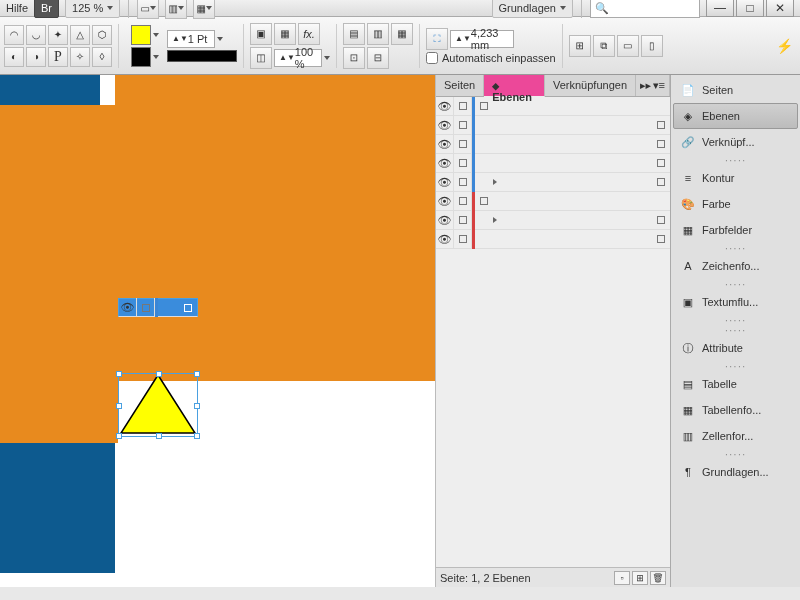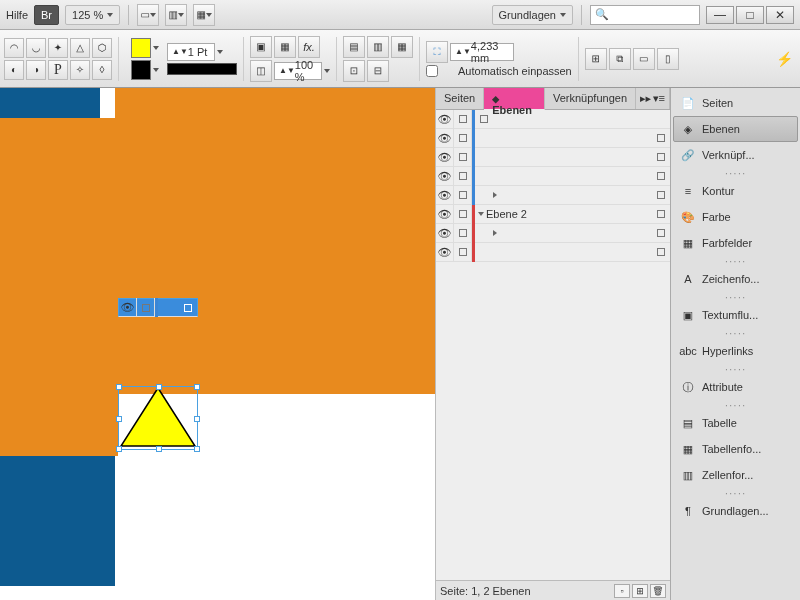--- a/index.html
+++ b/index.html
@@ -1,36 +1,36 @@
 <!DOCTYPE html>
 <html><head>
 <meta charset="utf-8">
 <style>
   *{margin:0;padding:0;box-sizing:border-box;font-family:Tahoma,Arial,sans-serif;font-size:11px;color:#333}
   body{background:#e8e8e8;width:800px;height:600px;overflow:hidden;position:relative}
-  .topbar{height:30px;background:linear-gradient(#f0f0f0,#dcdcdc);border-bottom:1px solid #aaa;display:flex;align-items:center;padding:0 6px;gap:6px}
+  .topbar{height:17px;background:linear-gradient(#f0f0f0,#dcdcdc);border-bottom:1px solid #aaa;display:flex;align-items:center;padding:0 6px;gap:6px}
   .pill{background:#e8e8e8;border:1px solid #bbb;border-radius:2px;padding:2px 6px;display:flex;align-items:center;gap:4px;height:20px}
   .pill.dark{background:#555;color:#fff;border-color:#444}.pill.dark span{color:#fff}
   .winbtns{margin-left:auto;display:flex;gap:2px}
   .winbtn{width:28px;height:18px;background:linear-gradient(#f8f8f8,#d8d8d8);border:1px solid #999;display:flex;align-items:center;justify-content:center;font-size:12px;font-family:Arial}
   .searchbox{background:#fff;border:1px solid #aaa;height:20px;width:110px;padding:2px 4px;display:flex;align-items:center}
   .tri{display:inline-block;width:0;height:0;border-left:3px solid transparent;border-right:3px solid transparent;border-top:4px solid #555}
   .pipe{width:1px;height:20px;background:#bbb;margin:0 2px}
   
   .row2{height:58px;background:linear-gradient(#f8f8f8,#e0e0e0);border-bottom:1px solid #999;display:flex;align-items:center;padding:2px 4px;gap:2px}
   .toolgrid{display:grid;grid-template-columns:repeat(5,20px);grid-template-rows:20px 20px;gap:2px}
   .tbtn{width:20px;height:20px;background:linear-gradient(#fafafa,#e2e2e2);border:1px solid #bbb;display:flex;align-items:center;justify-content:center;font-size:10px}
   .swatch{display:flex;flex-direction:column;gap:2px;margin:0 6px}
   .sw{width:20px;height:20px;border:1px solid #777}
   .strokebar{width:70px;height:12px;background:#000;border:1px solid #555}
   .ptbox{background:#fff;border:1px solid #aaa;padding:2px 4px;width:48px;height:18px;display:flex;align-items:center}
   .ibtn{width:22px;height:22px;background:linear-gradient(#fafafa,#e0e0e0);border:1px solid #bbb;display:flex;align-items:center;justify-content:center;font-size:10px}
   .v{width:1px;height:44px;background:#ccc;margin:0 4px}
   .stack{display:flex;flex-direction:column;gap:2px}
-  .cb{display:flex;align-items:center;gap:20px}
+  .cb{display:flex;align-items:center;gap:4px}
   .cb input{width:12px;height:12px}
   .bolt{margin-left:auto;width:22px;height:22px;display:flex;align-items:center;justify-content:center;font-size:14px}
   
   .main{display:flex;height:512px}
   .canvaswrap{width:435px;display:flex;flex-direction:column;background:#fff}
   .ruler{height:18px;background:linear-gradient(#f4f4f4,#e4e4e4);border-bottom:1px solid #bbb;display:flex;font-size:9px;position:relative}
   .rtick{flex:1;border-left:1px solid #aaa;padding-left:2px;padding-top:2px}
   .canvas{flex:1;position:relative;overflow:hidden;background:#fff}
   .blue{position:absolute;left:0;top:0;width:100px;height:494px;background:#0d5a8f}
   .blue2{position:absolute;left:0;top:368px;width:115px;height:130px;background:#0d5a8f}
@@ -324,25 +324,20 @@
           </div>
         </div>
         <div class="lrow">
           <div class="lcell">
             <span class="eye">👁</span>
           </div>
   <div class="lcell">
             <span class="sq"></span>
           </div>
   <div class="cbar" style="background:#d64040"></div>
-  <div class="lname" style="padding-left:4px">
-    <span class="disc open"></span>
-    <span>Ebene 2</span>
-
-  </div>
   <div class="lend">
             <span class="sq"></span>
           </div>
         </div>
         <div class="lrow">
           <div class="lcell">
             <span class="eye">👁</span>
           </div>
   <div class="lcell">
             <span class="sq"></span>
@@ -415,24 +410,20 @@
       <div class="ditem">
         <div class="dicon">A</div>
         <span>Zeichenfo...</span>
       </div>
       <div class="dgrip"></div>
       <div class="ditem">
         <div class="dicon">▣</div>
         <span>Textumflu...</span>
       </div>
       <div class="dgrip"></div>
-      <div class="ditem">
-        <div class="dicon">abc</div>
-        <span>Hyperlinks</span>
-      </div>
       <div class="dgrip"></div>
       <div class="ditem">
         <div class="dicon">ⓘ</div>
         <span>Attribute</span>
       </div>
       <div class="dgrip"></div>
       <div class="ditem">
         <div class="dicon">▤</div>
         <span>Tabelle</span>
       </div>

